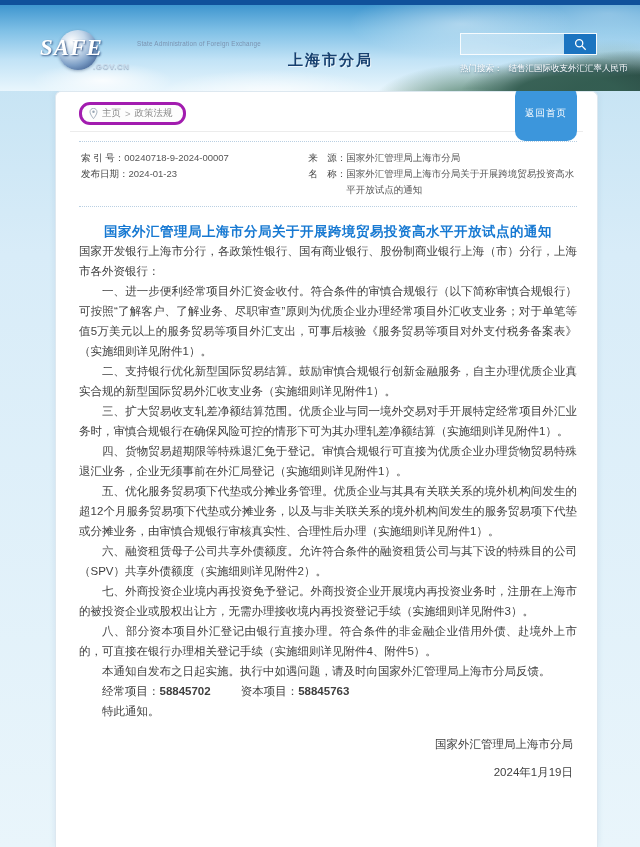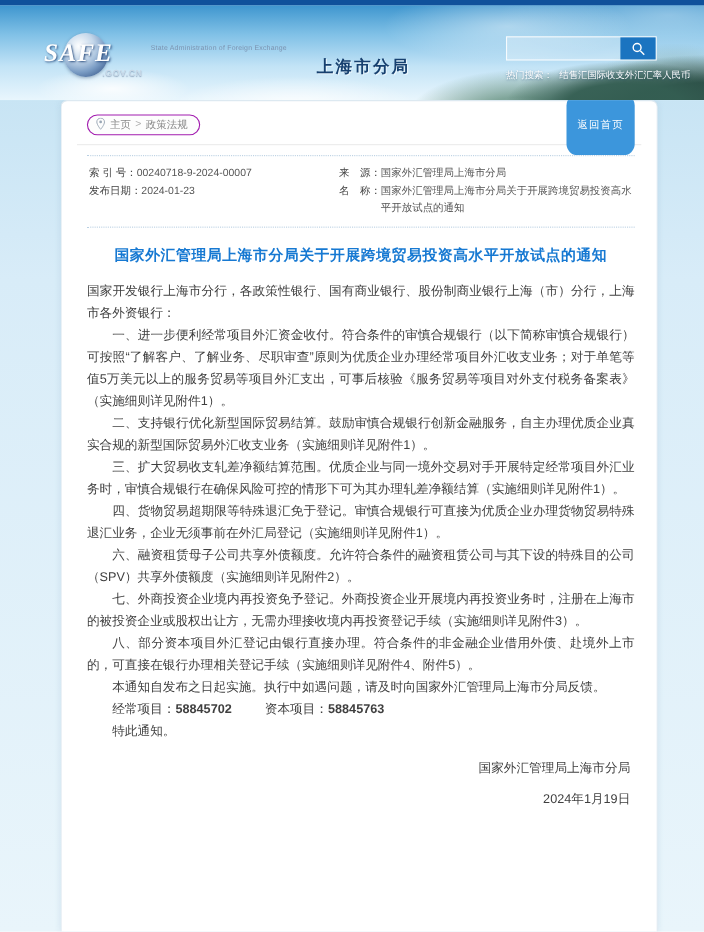--- a/index.html
+++ b/index.html
@@ -46,39 +46,39 @@
   .search-btn{width:32px;border:none;background:#1b74c0;cursor:pointer;display:flex;
     align-items:center;justify-content:center;padding:0;}
   .hot{position:absolute;left:460px;top:58px;font-size:8.5px;color:#fff;
     text-shadow:0 1px 2px rgba(20,60,100,.55);display:flex;gap:6px;align-items:center;}
   .hot-term{cursor:pointer;}
   
   .card{margin-left:55px;width:543px;min-height:756px;background:#fff;
     border:1px solid #dde8f0;border-bottom:none;border-radius:6px 6px 0 0;
     box-sizing:border-box;padding:10px 20px 0 23px;box-shadow:0 0 6px rgba(120,160,190,.18);}
   .crumb-row{display:flex;align-items:center;justify-content:space-between;height:22px;}
-  .crumb-pill{display:inline-flex;align-items:flex-start;gap:4px;border:1px solid #a21caf;
+  .crumb-pill{display:inline-flex;align-items:center;gap:4px;border:3px solid #a21caf;
     border-radius:11px;padding:2px 10px 2px 7px;font-size:9.5px;color:#8a8a8a;background:#fdfdfd;}
   .crumb-pill .sep{color:#aaa;}
   .crumb-link{cursor:pointer;}
   .back-home{background:#3c96dc;color:#fff;font-size:9.5px;border-radius:10px;
     padding:21px 10px;cursor:pointer;letter-spacing:1px;}
   .divider{border-bottom:1px solid #ececec;margin:7px -6px 0 -9px;}
   
   .meta{margin-top:9px;border-top:1px dotted #b9cfe2;border-bottom:1px dotted #b9cfe2;
     padding:8px 2px;display:flex;font-size:9.5px;color:#555;line-height:16px;}
   .meta-col.left{width:46%;}
   .meta-col.right{width:54%;}
   .meta-row{display:flex;}
   .meta-label{flex:none;color:#444;white-space:pre;}
   .meta-value{color:#555;}
   
   .title{margin:16px 0 0;font-size:13.5px;font-weight:bold;color:#1779d2;
     text-align:center;letter-spacing:.5px;}
-  .article-body{margin-top:14px;font-size:11.5px;line-height:20px;color:#3f3f3f;
+  .article-body{font-size:11.5px;line-height:20px;color:#3f3f3f;
     text-align:justify;}
   .article-body p{margin:0;}
   .body-p.ind,.ind{text-indent:2em;}
   .contacts{font-size:11.5px;line-height:20px;color:#3f3f3f;text-indent:2em;}
   .contacts b{font-weight:bold;text-align:center;}
   .contacts .gap{display:inline-block;width:30px;}
   .closing{margin:0;font-size:11.5px;line-height:20px;color:#3f3f3f;}
   .sig{margin-top:16px;text-align:right;font-size:11.5px;color:#3f3f3f;padding-right:4px;}
   .date{margin-top:13px;text-align:right;font-size:11.5px;color:#3f3f3f;padding-right:4px;}
 </style>
@@ -162,20 +162,21 @@
   </div>
 
   <h1 class="title">国家外汇管理局上海市分局关于开展跨境贸易投资高水平开放试点的通知</h1>
 
   <div class="article-body">
       <p class="body-p">国家开发银行上海市分行，各政策性银行、国有商业银行、股份制商业银行上海（市）分行，上海市各外资银行：</p>
       <p class="body-p ind">一、进一步便利经常项目外汇资金收付。符合条件的审慎合规银行（以下简称审慎合规银行）可按照“了解客户、了解业务、尽职审查”原则为优质企业办理经常项目外汇收支业务；对于单笔等值5万美元以上的服务贸易等项目外汇支出，可事后核验《服务贸易等项目对外支付税务备案表》（实施细则详见附件1）。</p>
       <p class="body-p ind">二、支持银行优化新型国际贸易结算。鼓励审慎合规银行创新金融服务，自主办理优质企业真实合规的新型国际贸易外汇收支业务（实施细则详见附件1）。</p>
       <p class="body-p ind">三、扩大贸易收支轧差净额结算范围。优质企业与同一境外交易对手开展特定经常项目外汇业务时，审慎合规银行在确保风险可控的情形下可为其办理轧差净额结算（实施细则详见附件1）。</p>
       <p class="body-p ind">四、货物贸易超期限等特殊退汇免于登记。审慎合规银行可直接为优质企业办理货物贸易特殊退汇业务，企业无须事前在外汇局登记（实施细则详见附件1）。</p>
+      <p class="body-p ind">五、优化服务贸易项下代垫或分摊业务管理。优质企业与其具有关联关系的境外机构间发生的超12个月服务贸易项下代垫或分摊业务，以及与非关联关系的境外机构间发生的服务贸易项下代垫或分摊业务，由审慎合规银行审核真实性、合理性后办理（实施细则详见附件1）。</p>
       <p class="body-p ind">六、融资租赁母子公司共享外债额度。允许符合条件的融资租赁公司与其下设的特殊目的公司（SPV）共享外债额度（实施细则详见附件2）。</p>
       <p class="body-p ind">七、外商投资企业境内再投资免予登记。外商投资企业开展境内再投资业务时，注册在上海市的被投资企业或股权出让方，无需办理接收境内再投资登记手续（实施细则详见附件3）。</p>
       <p class="body-p ind">八、部分资本项目外汇登记由银行直接办理。符合条件的非金融企业借用外债、赴境外上市的，可直接在银行办理相关登记手续（实施细则详见附件4、附件5）。</p>
       <p class="body-p ind">本通知自发布之日起实施。执行中如遇问题，请及时向国家外汇管理局上海市分局反馈。</p>
     </div>
 
   <div class="contacts article-line">
     <span>经常项目：</span><b>58845702</b><span class="gap"></span><span>资本项目：</span><b>58845763</b>
   </div>
   <p class="closing ind">特此通知。</p>

